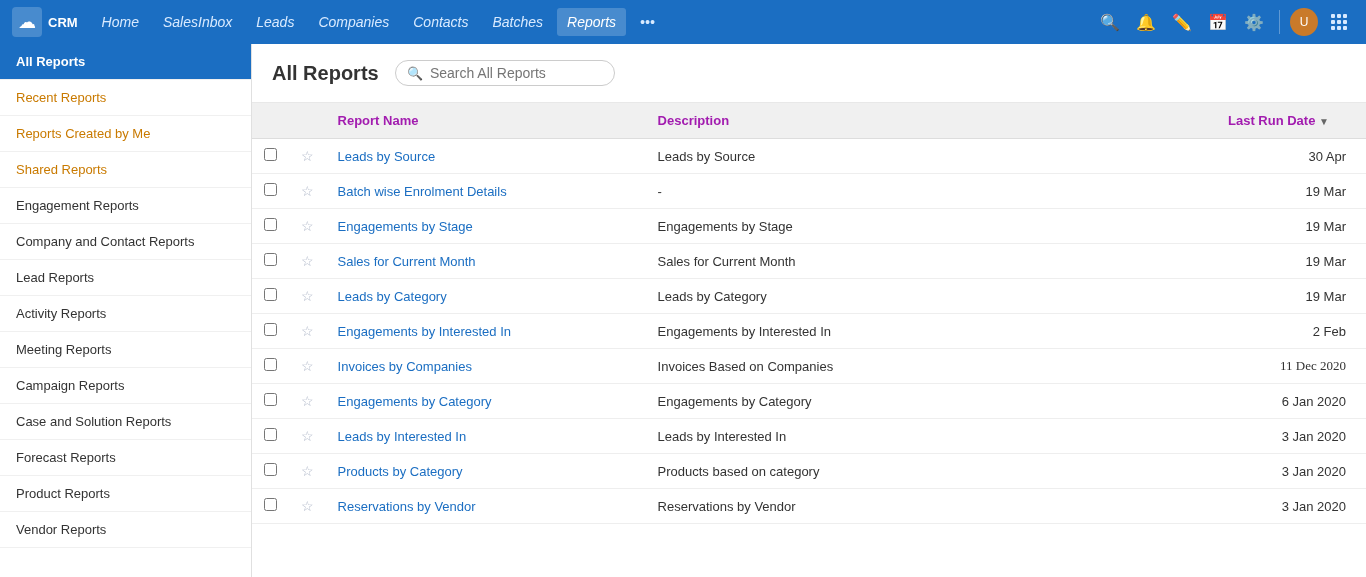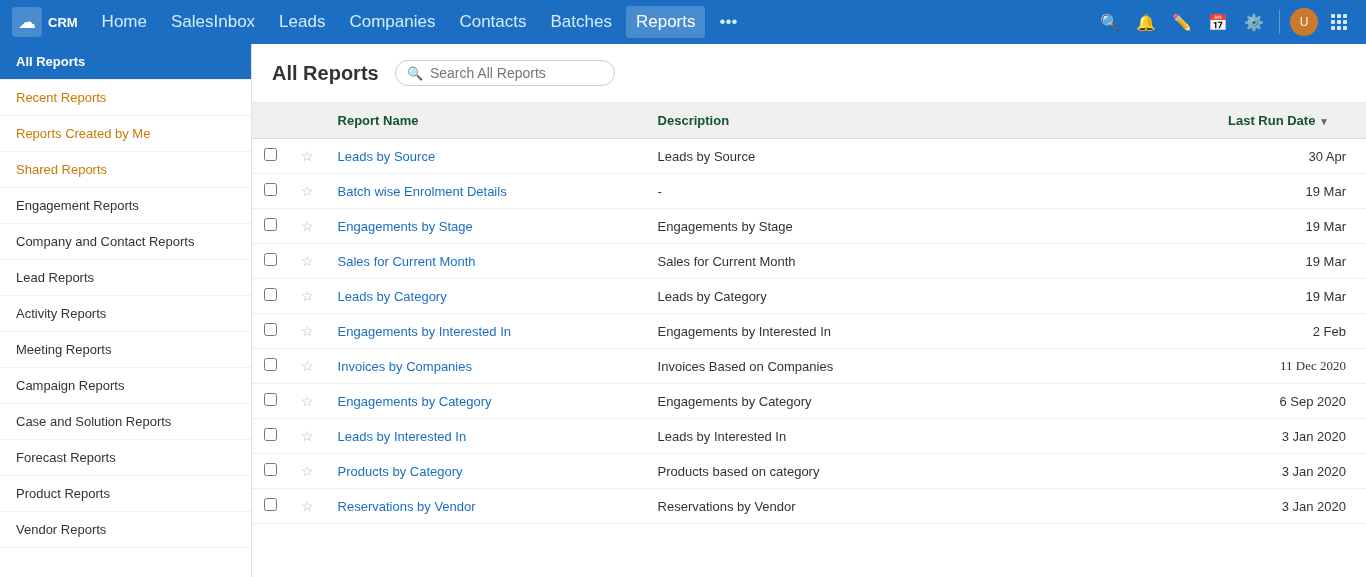--- a/index.html
+++ b/index.html
@@ -27,22 +27,23 @@
       font-size: 18px; color: #fff;
     }
     .top-nav .brand-name {
       font-size: 13px; font-weight: bold; color: #fff;
     }
     .nav-item {
       color: #d8eaff;
       padding: 6px 10px;
       cursor: pointer;
       border-radius: 3px;
-      font-size: 17px;
+      font-size: 14px;
       white-space: nowrap;
+      font-style: italic;
     }
     .nav-item.active { background: rgba(255,255,255,0.2); color: #fff; }
     .nav-spacer { flex: 1; }
     .nav-icons {
       display: flex; align-items: center; gap: 6px;
     }
     .nav-icon-btn {
       width: 30px; height: 30px;
       display: flex; align-items: center; justify-content: center;
       color: #d8eaff; cursor: pointer; border-radius: 3px; font-size: 16px;
@@ -131,21 +132,21 @@
     }
     .reports-table thead tr {
       background: #f0f0f0;
       border-bottom: 1px solid #ddd;
     }
     .reports-table thead th {
       padding: 10px 12px;
       text-align: left;
       font-weight: bold;
       font-size: 13px;
-      color: #14532d;
+      color: #a21caf;
     }
     .reports-table thead th.sortable {
       cursor: pointer;
     }
     .reports-table thead th.sortable::after {
       content: ' ▼';
       font-size: 10px;
       color: #666;
     }
     .reports-table tbody tr {
@@ -356,21 +357,21 @@
       <td class="check-col">
         <input type="checkbox" class="checkbox-input" style="">
       </td>
       <td class="star-col">
         <span class="star-icon">☆</span>
       </td>
       <td class="report-name-col">
         <a class="report-link">Engagements by Category</a>
       </td>
       <td class="desc-col">Engagements by Category</td>
-      <td class="date-col ">6 Sep 2020</td>
+      <td class="date-col ">6 Jan 2020</td>
     </tr>
           <tr>
       <td class="check-col">
         <input type="checkbox" class="checkbox-input" style="">
       </td>
       <td class="star-col">
         <span class="star-icon">☆</span>
       </td>
       <td class="report-name-col">
         <a class="report-link">Leads by Interested In</a>

